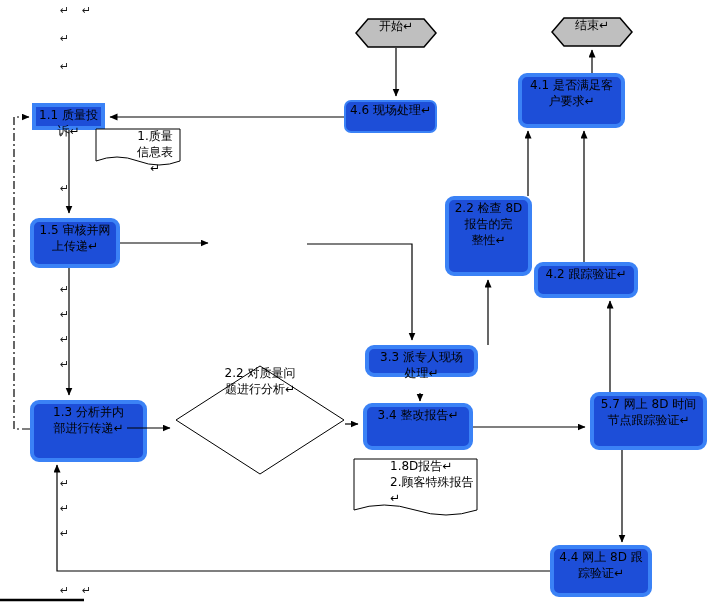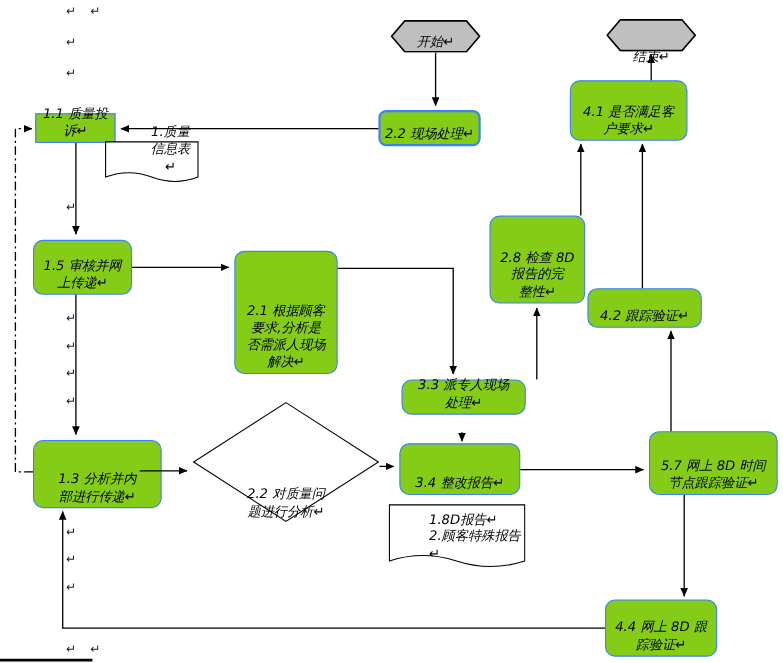--- a/index.html
+++ b/index.html
@@ -4,26 +4,25 @@
 <style>
   html,body{margin:0;padding:0;}
   body{
     width:712px;height:603px;position:relative;overflow:hidden;
     background:#ffffff;
     font-family:"DejaVu Sans","Liberation Sans",sans-serif;
     color:#000;
   }
   .stage{position:absolute;left:0;top:0;width:712px;height:603px;}
   .node{
-    position:absolute;display:flex;align-items:flex-end;justify-content:center;
+    position:absolute;display:flex;align-items:flex-start;justify-content:center;
     text-align:center;font-size:12px;line-height:1.32;box-sizing:border-box;
     z-index:2;
-    font-style:italic;
   }
-  .box{background:#84cc16;border:1px solid #3b82f6;border-radius:9px;}
+  .box{background:#1d4ed8;border:4px solid #3b82f6;border-radius:9px;}
   .sharp{border-radius:0;}
   .bold{border-width:2px;border-radius:7px;}
   .shape{background:transparent;border:none;}
   .shape > svg{position:absolute;left:0;top:0;z-index:1;}
   .label{white-space:pre-line;position:relative;z-index:2;padding:1px 3px;}
   .doc .label{padding-bottom:10px;margin-left:34px;}
   .doc2 .label{text-align:left;}
   .mark{position:absolute;font-size:11px;color:#1a1a1a;z-index:1;}
   svg.overlay{position:absolute;left:0;top:0;z-index:3;pointer-events:none;}
 </style>
@@ -57,21 +56,21 @@
   </div>
 
   <div class="node shape" style="left:551px;top:17px;width:82px;height:44px">
     <svg width="82" height="30">
       <polygon points="13,1 69,1 81,15 69,29 13,29 1,15" stroke="#000" stroke-width="1.5" fill="#bfbfbf"></polygon>
     </svg>
     <span class="label">结束↵</span>
   </div>
 
   <div class="node box bold" style="left:344px;top:100px;width:93px;height:33px">
-    <span class="label">2.2 现场处理↵</span>
+    <span class="label">4.6 现场处理↵</span>
   </div>
 
   <div class="node box sharp" style="left:32px;top:103px;width:73px;height:27px">
     <span class="label">1.1 质量投诉↵</span>
   </div>
 
   <div class="node shape doc" style="left:95px;top:128px;width:86px;height:42px">
     <svg width="86" height="42">
       <path d="M1 1 L85 1 L85 33 Q64 41 43 33 Q22 25 1 33 Z" fill="#fff" stroke="#000"></path>
     </svg>
@@ -81,29 +80,23 @@
   <div class="node box" style="left:518px;top:73px;width:107px;height:55px">
     <span class="label">4.1 是否满足客
 户要求↵</span>
   </div>
 
   <div class="node box" style="left:30px;top:218px;width:90px;height:50px">
     <span class="label">1.5 审核并网
 上传递↵</span>
   </div>
 
-  <div class="node box" style="left:213px;top:228px;width:94px;height:112px">
-    <span class="label">2.1 根据顾客
-要求,分析是
-否需派人现场
-解决↵</span>
-  </div>
 
   <div class="node box" style="left:445px;top:196px;width:87px;height:80px">
-    <span class="label">2.8 检查 8D
+    <span class="label">2.2 检查 8D
 报告的完
 整性↵</span>
   </div>
 
   <div class="node box" style="left:534px;top:262px;width:104px;height:36px">
     <span class="label">4.2 跟踪验证↵</span>
   </div>
 
   <div class="node shape" style="left:175px;top:365px;width:170px;height:110px">
     <svg width="170" height="110">

